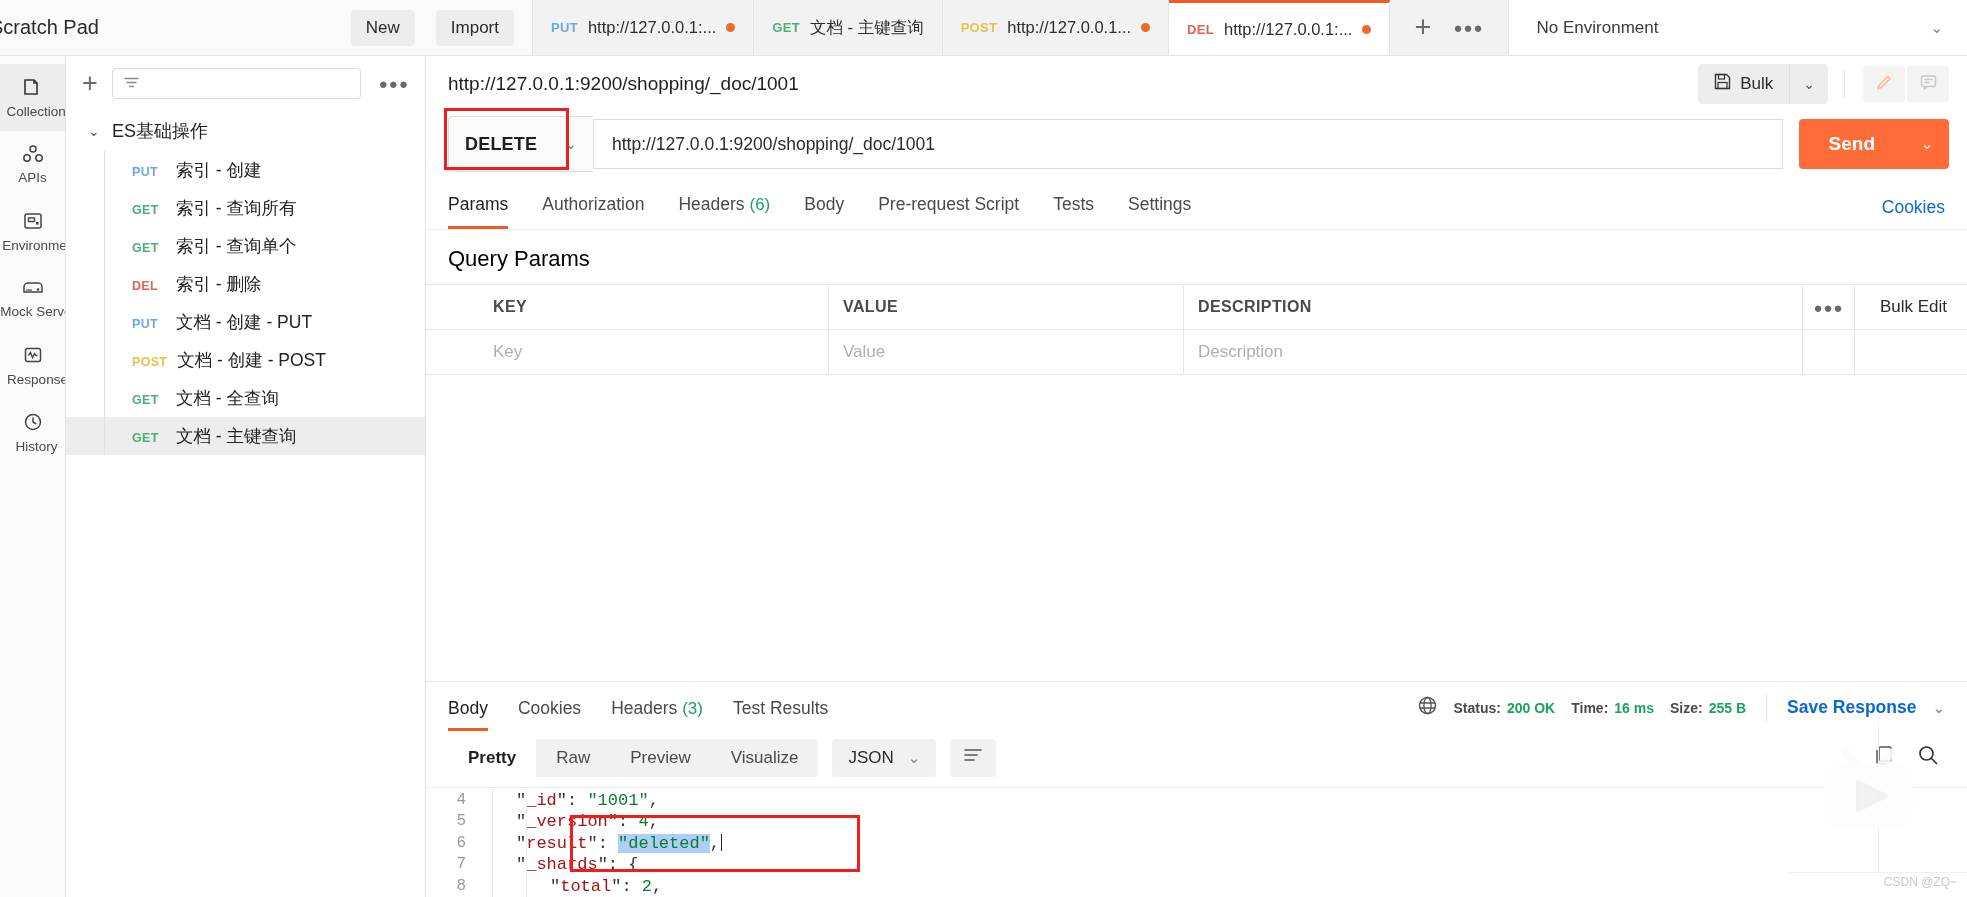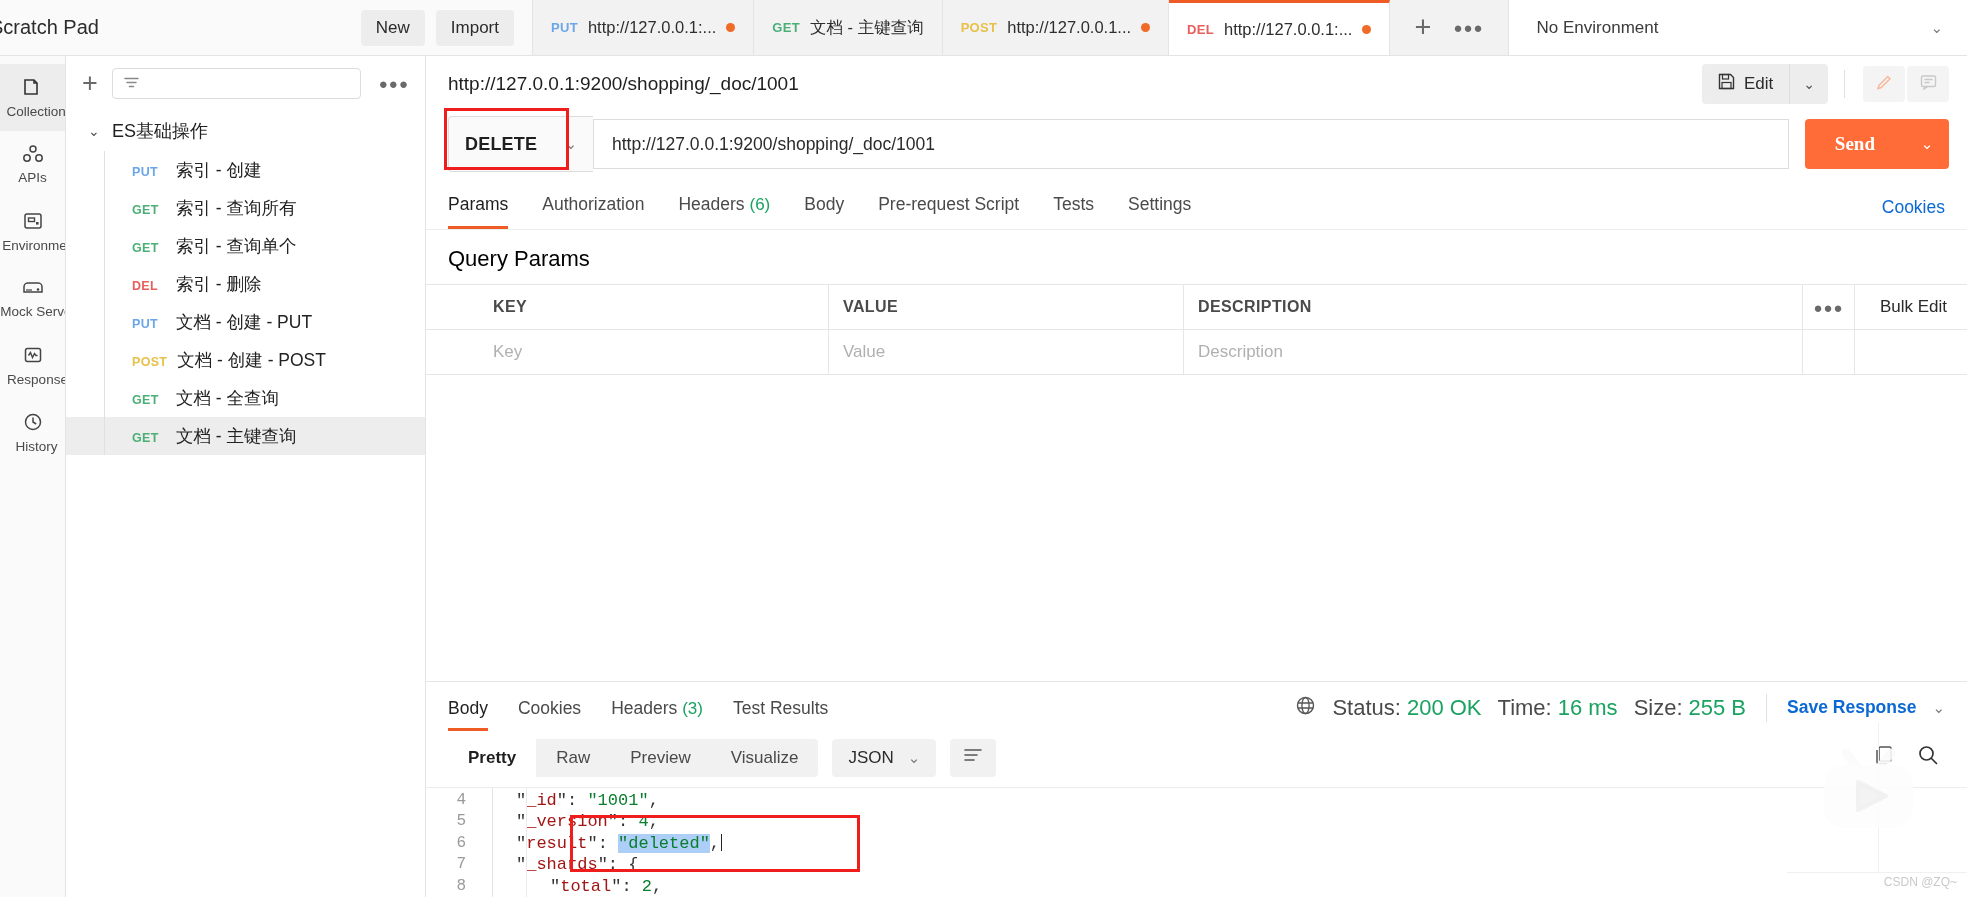--- a/index.html
+++ b/index.html
@@ -19,21 +19,21 @@
 
   .scratch-zone {
     width: 533px; flex: 0 0 533px;
     background: #fafafa;
     border-bottom: 1px solid #e4e4e4;
     border-right: 1px solid #e4e4e4;
     display: flex; align-items: center; padding-left: 0px;
     position: relative;
   }
   .scratch-title { font-size: 20px; color: #2b2b2b; margin-left: -10px; }
-  .scratch-btns { margin-left: auto; display: flex; gap: 11px; padding-right: 18px; }
+  .scratch-btns { margin-left: auto; display: flex; gap: 21px; padding-right: 18px; }
   .pill-btn {
     background: #ededed; border: none; border-radius: 4px;
     padding: 8px 15px; font-size: 17px; color: #2b2b2b;
     font-family: "Liberation Sans", sans-serif; cursor: pointer;
   }
 
   .tabstrip {
     flex: 1; display: flex; align-items: stretch;
     background: #f2f2f2;
     border-bottom: 1px solid #e4e4e4;
@@ -157,21 +157,21 @@
   .url-input {
     flex: 1; height: 50px; border: 1px solid #dcdcdc;
     background: #fff; padding: 0 18px; font-size: 17.5px; color: #2b2b2b;
     font-family: "Liberation Sans", sans-serif; outline: none;
   }
   .send-grp { display: flex; margin-left: 16px; }
   .send-btn {
     background: #ff6c37; border: none; border-radius: 4px 0 0 4px;
     color: #fff; font-size: 19px; font-weight: bold;
     padding: 0 30px; height: 50px; cursor: pointer;
-    font-family: Liberation Serif, serif;
+    font-family: Liberation Sans, sans-serif;
   }
   .send-cv {
     background: #ff6c37; border: none; border-left: 1px solid #e8norm;
     border-radius: 0 4px 4px 0; color: #fff; width: 44px; height: 50px;
     cursor: pointer; font-size: 15px;
   }
   .annot-method {
     position: absolute; left: 18px; top: -4px;
     width: 125px; height: 62px; border: 3px solid #f01d1d;
     pointer-events: none; z-index: 5;
@@ -220,21 +220,21 @@
   .resp-tabs {
     display: flex; align-items: flex-end; gap: 30px;
     padding: 12px 22px 0 22px;
   }
   .resp-tab {
     font-size: 17.5px; color: #4a4a4a; padding-bottom: 9px;
     cursor: pointer; border-bottom: 3px solid transparent;
   }
   .resp-tab.active { color: #1f1f1f; border-bottom-color: #ef5b25; }
   .resp-meta { margin-left: auto; display: flex; align-items: center; gap: 16px; padding-bottom: 9px; }
-  .meta-txt { font-size: 22px; color: #4a4a4a; }
+  .meta-txt { font-size: 14px; color: #4a4a4a; font-weight: bold; }
   .meta-val { color: #1aa260; }
   .save-resp { color: #0b69d4; font-size: 17.5px; font-weight: bold; cursor: pointer; }
 
   .view-bar { display: flex; align-items: center; gap: 14px; padding: 8px 22px 10px 22px; }
   .seg { display: flex; background: #f1f1f1; border-radius: 4px; overflow: hidden; }
   .seg-i {
     padding: 9px 20px; font-size: 17px; color: #4a4a4a; cursor: pointer;
   }
   .seg-i.active { background: #ffffff; color: #1f1f1f; font-weight: bold; }
   .fmt-sel {
@@ -471,21 +471,21 @@
         <div class="hdr-right">
           <div class="save-grp">
             <button class="save-btn">
               <span>
                 <svg width="17" height="17" viewBox="0 0 17 17">
                     <path d="M1.5 1.5h11l3 3v11h-14z" fill="none" stroke="#333" stroke-width="1.4"></path>
                     <rect x="4.5" y="1.5" width="6" height="4.5" fill="none" stroke="#333" stroke-width="1.2"></rect>
                     <rect x="4" y="9.5" width="9" height="6" fill="none" stroke="#333" stroke-width="1.2"></rect>
                   </svg>
               </span>
-              <span>Edit</span>
+              <span>Bulk</span>
             </button>
             <button class="save-cv">⌄</button>
           </div>
           <span class="vdiv"></span>
           <button class="ico-btn">
             <span>
               <svg width="19" height="19" viewBox="0 0 19 19">
                   <path d="M3 15.5l1-3.2L12.8 3.5l2.2 2.2L6.2 14.5z" fill="none" stroke="#f7b99a" stroke-width="1.5"></path>
                 </svg>
             </span>

